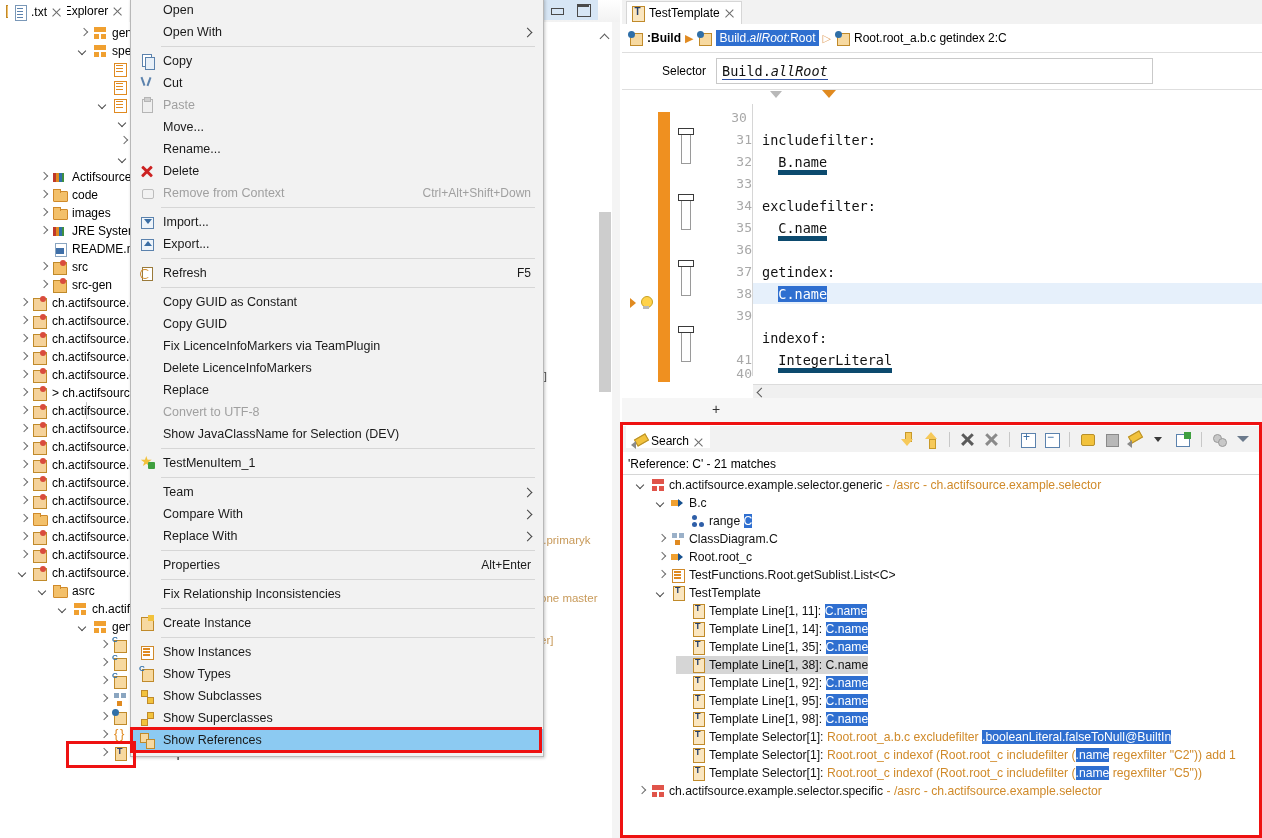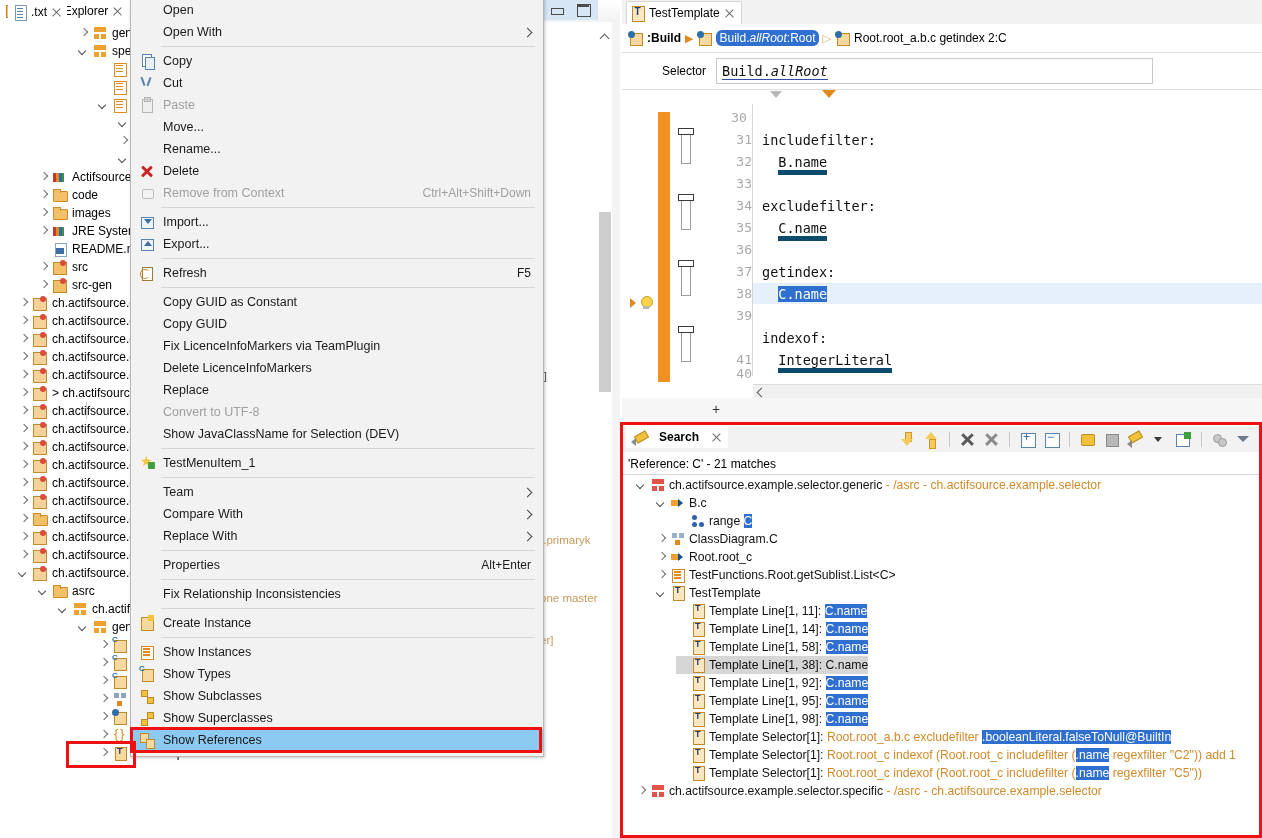--- a/index.html
+++ b/index.html
@@ -245,21 +245,21 @@
   .tpl-ico::after{content:"T";position:absolute;left:3.5px;top:0px;font-size:10px;font-weight:bold;color:#27406b;}
 
   #breadcrumb{
     left:0;top:24px;width:640px;height:28px;display:flex;align-items:center;gap:4px;
     padding-left:6px;font-size:12px;border-bottom:1px solid #dedede;background:#fff;
   }
   .bc-ico{width:15px;height:15px;position:relative;flex:0 0 15px;}
   .bc-ico::before{content:"";position:absolute;left:2px;top:2px;width:11px;height:11px;background:#f7d9a0;border:1.2px solid #c08a2a;}
   .bc-ico::after{content:"";position:absolute;left:0;top:0;width:7px;height:7px;border-radius:50%;background:#2f6fa8;}
   .bc-sep{color:#e08a20;font-size:11px;}
-  .bc-hl{background:#2f6fd0;color:#fff;padding:1px 3px;border-radius:6px;}
+  .bc-hl{background:#2f6fd0;color:#fff;padding:1px 3px;}
   .bc-hl i{font-style:italic;}
 
   #selector-row{
     left:0;top:53px;width:640px;height:36px;display:flex;align-items:center;gap:10px;
     padding-left:40px;background:#fff;border-bottom:1px solid #dedede;
   }
   #selector-field{
     width:430px;height:24px;border:1px solid #c9c9c9;background:#fff;display:flex;align-items:center;padding-left:5px;
     font-family:"DejaVu Sans Mono","Liberation Mono",monospace;font-size:13.5px;
   }
@@ -301,21 +301,21 @@
   .doc-ico{width:14px;height:15px;position:relative;flex:0 0 14px;}
   .doc-ico::before{content:"";position:absolute;left:2px;top:0;width:10px;height:14px;background:#fff;border:1.2px solid #7a98b8;}
   .doc-ico::after{content:"";position:absolute;left:4px;top:3px;width:6px;height:1.2px;background:#5b82ad;box-shadow:0 3px 0 #5b82ad,0 6px 0 #5b82ad,0 9px 0 #5b82ad;}
   #txt-plus{left:90px;top:4px;font-size:14px;color:#333;}
   #txt-divider{left:86px;top:402px;width:1px;height:17px;background:#c8c8c8;}
 
   
   #searchview{left:622px;top:422px;width:640px;height:416px;background:#fff;}
   #search-tabbar{left:0;top:4px;width:640px;height:26px;background:#f2f2f2;}
   #search-tab{
-    left:4px;top:4px;height:22px;padding:0 6px 0 5px;display:flex;align-items:center;gap:12px;background:#fff;font-weight:bold;
+    left:4px;top:4px;height:22px;padding:0 6px 0 5px;display:flex;align-items:flex-end;gap:4px;background:#fff;
   }
   .srch-ico{width:16px;height:15px;position:relative;flex:0 0 16px;}
   .srch-ico::before{content:"";position:absolute;left:4px;top:3px;width:11px;height:6px;background:#f2c23c;border:1px solid #b8902a;transform:rotate(-30deg);}
   .srch-ico::after{content:"";position:absolute;left:0px;top:8px;border-top:4px solid transparent;border-bottom:4px solid transparent;border-right:5px solid #8a8a8a;}
 
   #search-toolbar{
     right:10px;top:6px;height:22px;display:flex;align-items:center;gap:7px;
   }
   .tbi{width:17px;height:17px;position:relative;}
   .tbsep{width:1px;height:15px;background:#c8c8c8;margin:0 2px;}
@@ -917,21 +917,21 @@
           <span><span>Template Line[1, 11]:  </span><span class="hl">C.name</span></span>
         </div>
         <div class="sr" style="top: 144px; left: 54px;">
           <span class="tw "></span>
           <span class="si si-tpl"></span>
           <span><span>Template Line[1, 14]:  </span><span class="hl">C.name</span></span>
         </div>
         <div class="sr" style="top: 162px; left: 54px;">
           <span class="tw "></span>
           <span class="si si-tpl"></span>
-          <span><span>Template Line[1, 58]:  </span><span class="hl">C.name</span></span>
+          <span><span>Template Line[1, 35]:  </span><span class="hl">C.name</span></span>
         </div>
         <div class="sr rowsel" style="top: 180px; left: 54px;">
           <span class="tw "></span>
           <span class="si si-tpl"></span>
           <span><span>Template Line[1, 38]:  </span><span>C.name</span></span>
         </div>
         <div class="sr" style="top: 198px; left: 54px;">
           <span class="tw "></span>
           <span class="si si-tpl"></span>
           <span><span>Template Line[1, 92]:  </span><span class="hl">C.name</span></span>

